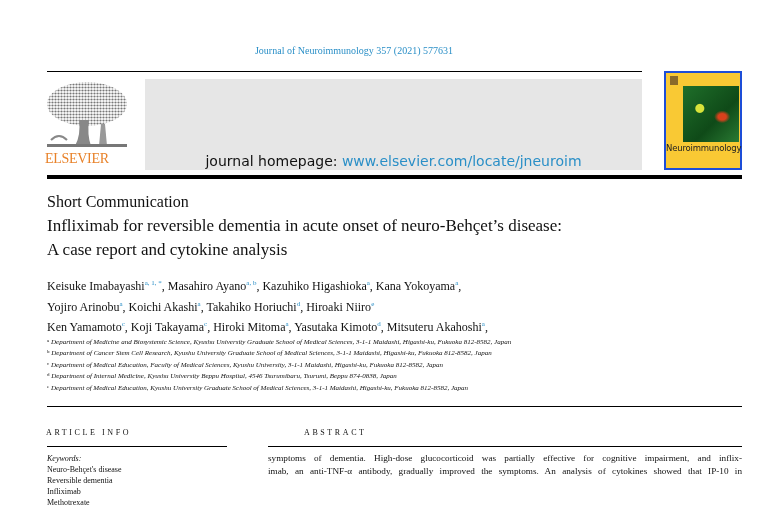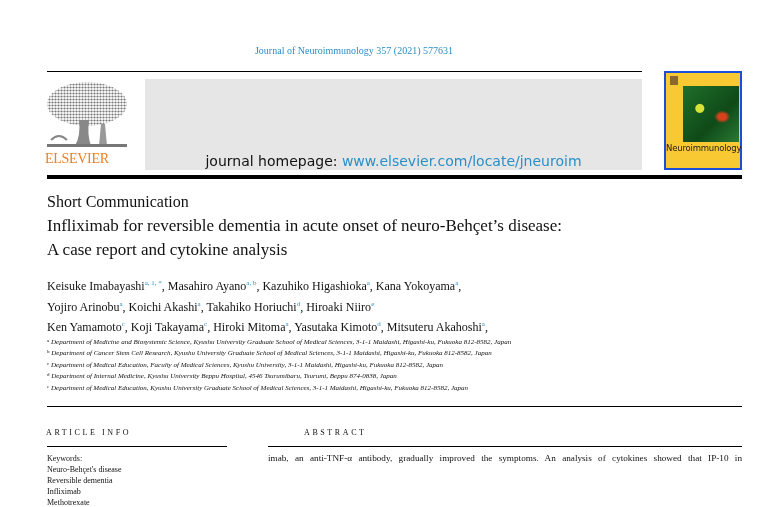--- a/index.html
+++ b/index.html
@@ -22,21 +22,21 @@
     .cover .ct { position: absolute; left: 0; top: 70px; width: 100%; text-align: center; font-family: "DejaVu Sans", sans-serif; font-size: 8.5px; color: #222; letter-spacing: -0.2px; }
     .cover .mini { position: absolute; left: 4px; top: 3px; width: 8px; height: 9px; background: #8a6a2a; }
     .section-type { left: 47px; top: 193px; font-size: 16px; font-family: Liberation Serif, serif; color: #111; }
     .title { left: 47px; top: 214px; font-size: 17px; font-family: "Liberation Serif", serif; color: #111; line-height: 24px; width: 700px; }
     .authors { left: 47px; top: 275px; font-size: 12px; font-family: "Liberation Serif", serif; color: #111; line-height: 17.5px; width: 700px; }
     .authors sup { color: #2a8fc7; font-size: 7px; vertical-align: 5px; }
     .affils { left: 47px; top: 336px; font-size: 7px; font-family: "Liberation Serif", serif; font-style: italic; color: #111; line-height: 10.4px; width: 700px; }
     .affils sup { font-size: 5px; vertical-align: 2px; font-style: normal; }
     .sec-head { font-size: 8px; letter-spacing: 2.6px; font-family: "Liberation Serif", serif; color: #111; }
     .kw { left: 47px; top: 453px; font-size: 8px; font-family: "Liberation Serif", serif; color: #111; line-height: 11px; }
-    .kw .label { }
+    .kw .label { font-style: italic; }
     .abstract { left: 268px; top: 452px; width: 490px; font-size: 9.2px; font-family: "Liberation Serif", serif; color: #111; line-height: 13.3px; text-align: justify; }
     .abstract .ln { display: block; white-space: nowrap; text-align-last: justify; }
   </style>
 </head>
 <body>
 
 <div class="abs journal-ref">Journal of Neuroimmunology 357 (2021) 577631</div>
 
 <div class="abs rule-thin" style="left:47px; top:71px; width:595px;"></div>
 
@@ -108,14 +108,15 @@
 
 <div class="abs kw">
   <div class="label">Keywords:</div>
   <div>Neuro-Behçet's disease</div>
   <div>Reversible dementia</div>
   <div>Infliximab</div>
   <div>Methotrexate</div>
 </div>
 
 <div class="abs abstract" style="width:474px;">
+  <span class="ln">symptoms of dementia. High-dose glucocorticoid was partially effective for cognitive impairment, and inflix-</span>
   <span class="ln">imab, an anti-TNF-α antibody, gradually improved the symptoms. An analysis of cytokines showed that IP-10 in</span>
 </div>
 
 </body></html>

